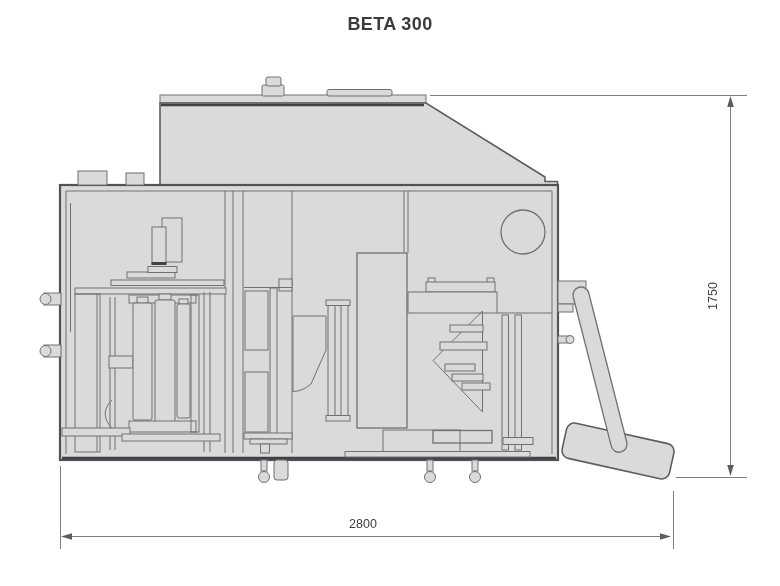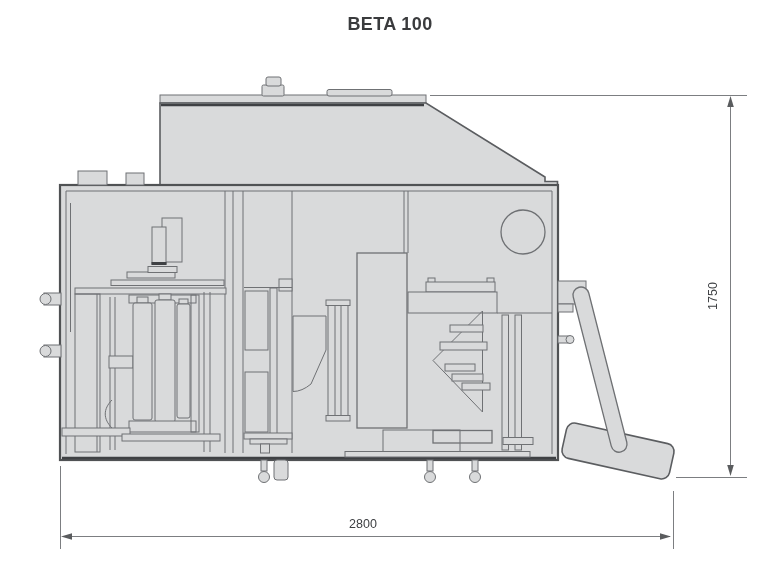--- a/index.html
+++ b/index.html
@@ -17,21 +17,21 @@
   .s2  {stroke:#505254;stroke-width:2.2;}
   .dk  {stroke:#3f4144;}
   .dim {stroke:#7c7e81;stroke-width:1;fill:none;}
   .arrow{fill:#5a5c5e;stroke:none;}
   .dim-label{fill:#3e4043;font-size:12.5px;font-family:"Liberation Sans",sans-serif;}
 </style>
 </head>
 <body>
 
 <div class="stage">
-  <div class="title">BETA 100</div>
+  <div class="title">BETA 300</div>
 
   <svg width="780" height="586" viewBox="0 0 780 586">
 
     <g>
 
       <line class="dim" x1="430" y1="95.5" x2="747" y2="95.5"></line>
       <line class="dim" x1="676" y1="477.5" x2="747" y2="477.5"></line>
       <line class="dim" x1="730.5" y1="99" x2="730.5" y2="473"></line>
       <polygon class="arrow" points="730.5,96 727.2,107 733.8,107"></polygon>
       <polygon class="arrow" points="730.5,476 727.2,465 733.8,465"></polygon>

